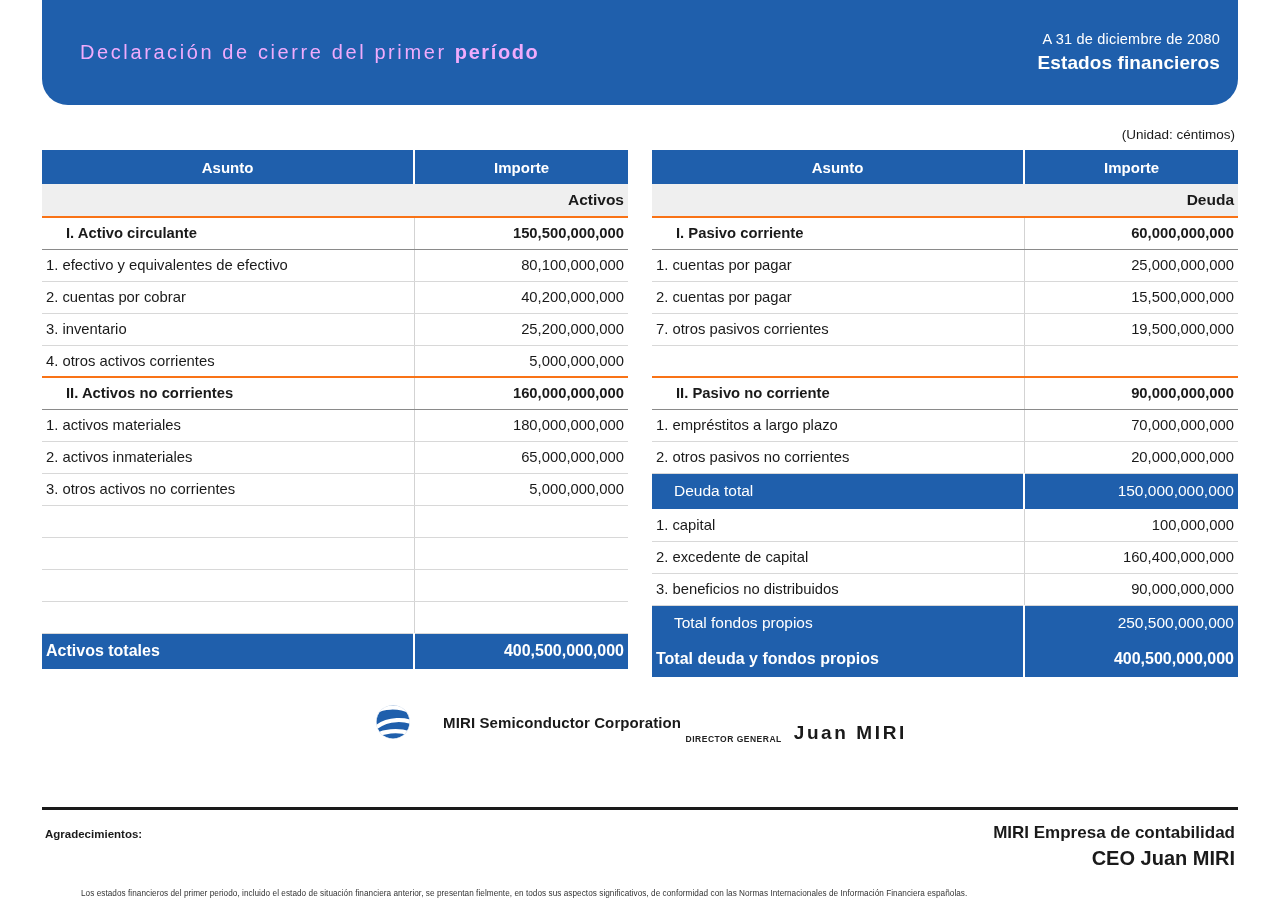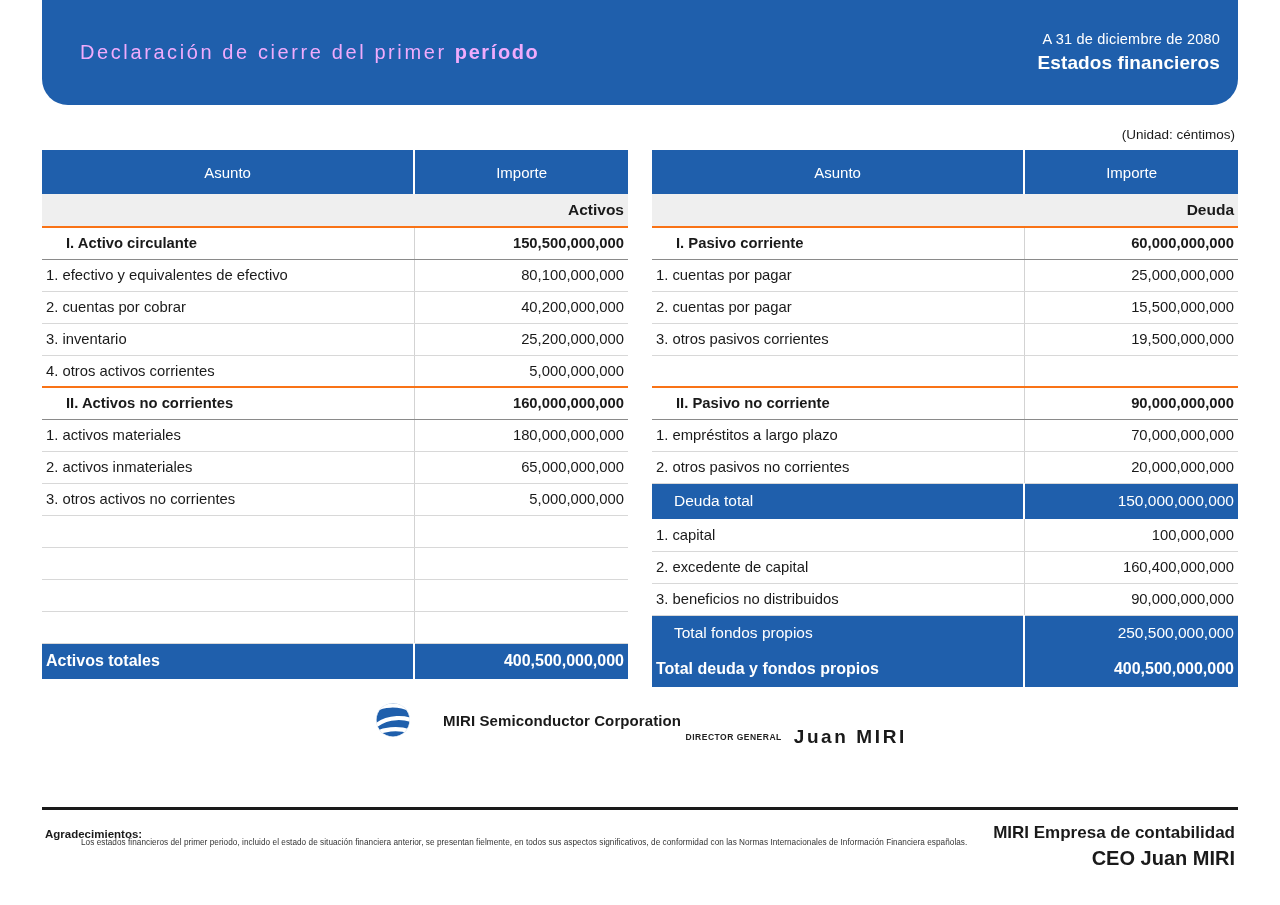--- a/index.html
+++ b/index.html
@@ -47,22 +47,22 @@
   .tbl-wrap { width: 586px; }
   table.fin {
     width: 100%; border-collapse: collapse; table-layout: fixed;
     font-size: 14.8px;
   }
   table.fin col.c-subject { width: 63.5%; }
   table.fin col.c-amount  { width: 36.5%; }
 
   table.fin th {
     background: #1f5fac; color: #fff;
-    font-size: 15px; font-weight: 400;
-    height: 44px; text-align: center;
+    font-size: 15px; font-weight: 700;
+    height: 34px; text-align: center;
     border-right: 2px solid #ffffff;
   }
   table.fin th:last-child { border-right: none; }
 
   table.fin td {
     height: 32px; padding: 0 4px;
     border-bottom: 1px solid #d8d8d8;
     border-right: 1px solid #d3d3d3;
     vertical-align: middle;
     white-space: nowrap;
@@ -106,29 +106,29 @@
   tr.total.sub td:first-child { padding-left: 22px; }
   tr.total.grand td { font-weight: 700; }
 
   
   .sig { position: absolute; left: 0; top: 700px; width: 1280px; text-align: center; }
   .sig-company {
     display: inline-flex; align-items: center; gap: 30px;
   }
   .logo { width: 40px; height: 40px; display: block; }
   .sig-company-name { font-size: 15px; font-weight: 700; letter-spacing: .1px; }
-  .sig-person { margin-top: 22px; display: inline-flex; align-items: center; gap: 12px; }
+  .sig-person { margin-top: 22px; display: inline-flex; align-items: flex-end; gap: 12px; }
   .sig-role { font-size: 8.5px; font-weight: 700; letter-spacing: .5px; color: #222; }
   .sig-name { font-size: 19px; font-weight: 700; letter-spacing: 2.6px; }
 
   
   .rule { position: absolute; left: 42px; top: 807px; width: 1196px; height: 3px; background: #1a1a1a; }
   .foot-left { position: absolute; left: 45px; top: 828px; }
   .foot-thanks { font-size: 11.5px; font-weight: 700; }
-  .foot-disclaimer { position: absolute; left: 45px; top: 838px; font-size: 8.2px; color: #333; letter-spacing: .05px; padding-left: 36px; }
+  .foot-disclaimer { position: absolute; left: 45px; top: 889px; font-size: 8.2px; color: #333; letter-spacing: .05px; padding-left: 36px; }
   .foot-right { position: absolute; right: 45px; top: 822px; text-align: right; line-height: 1.35; }
   .foot-firm { font-size: 17px; font-weight: 700; }
   .foot-ceo  { font-size: 20px; font-weight: 700; }
 </style>
 </head>
 <body>
 
 <div class="page">
 
   <div class="banner">
@@ -244,21 +244,21 @@
             </tr>
             <tr>
               <td class="ind0">1. cuentas por pagar</td>
               <td>25,000,000,000</td>
             </tr>
             <tr>
               <td class="ind1">2. cuentas por pagar</td>
               <td>15,500,000,000</td>
             </tr>
             <tr>
-              <td class="ind1">3. otros pasivos corrientes</td>
+              <td class="ind1">7. otros pasivos corrientes</td>
               <td>19,500,000,000</td>
             </tr>
             <tr class="empty">
               <td></td>
               <td></td>
             </tr>
             <tr class="subtotal">
               <td>II. Pasivo no corriente</td>
               <td>90,000,000,000</td>
             </tr>

